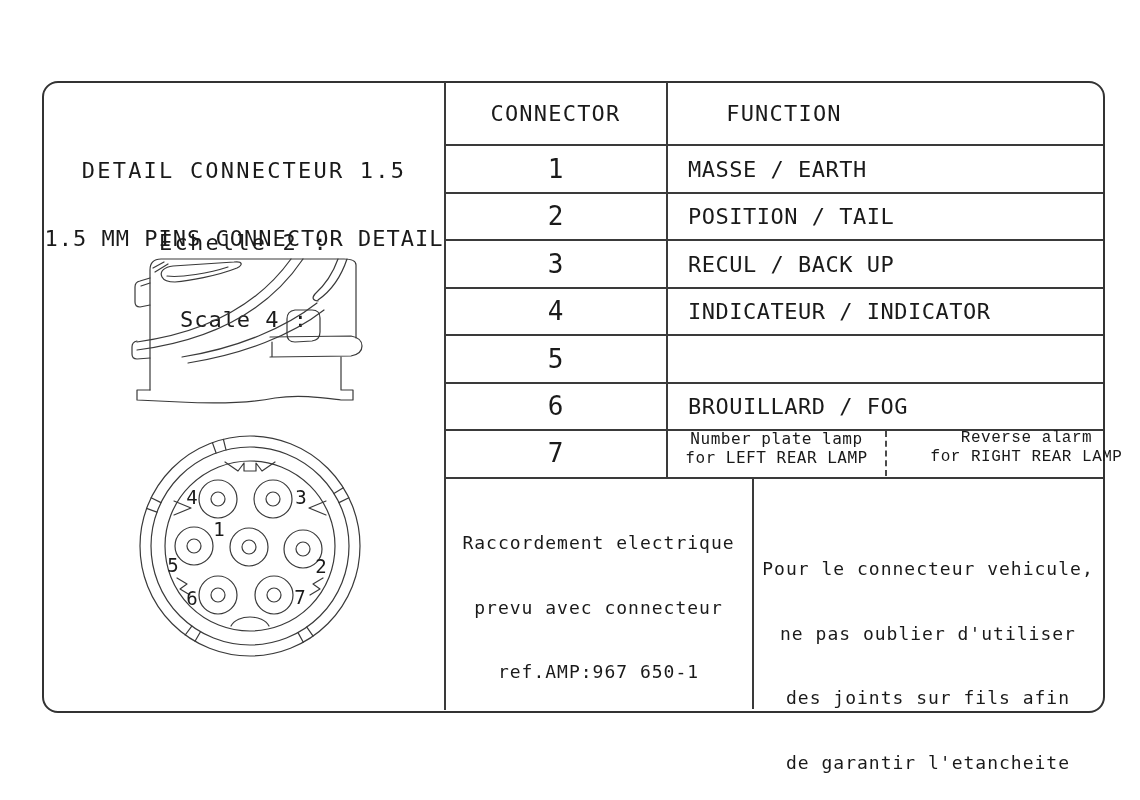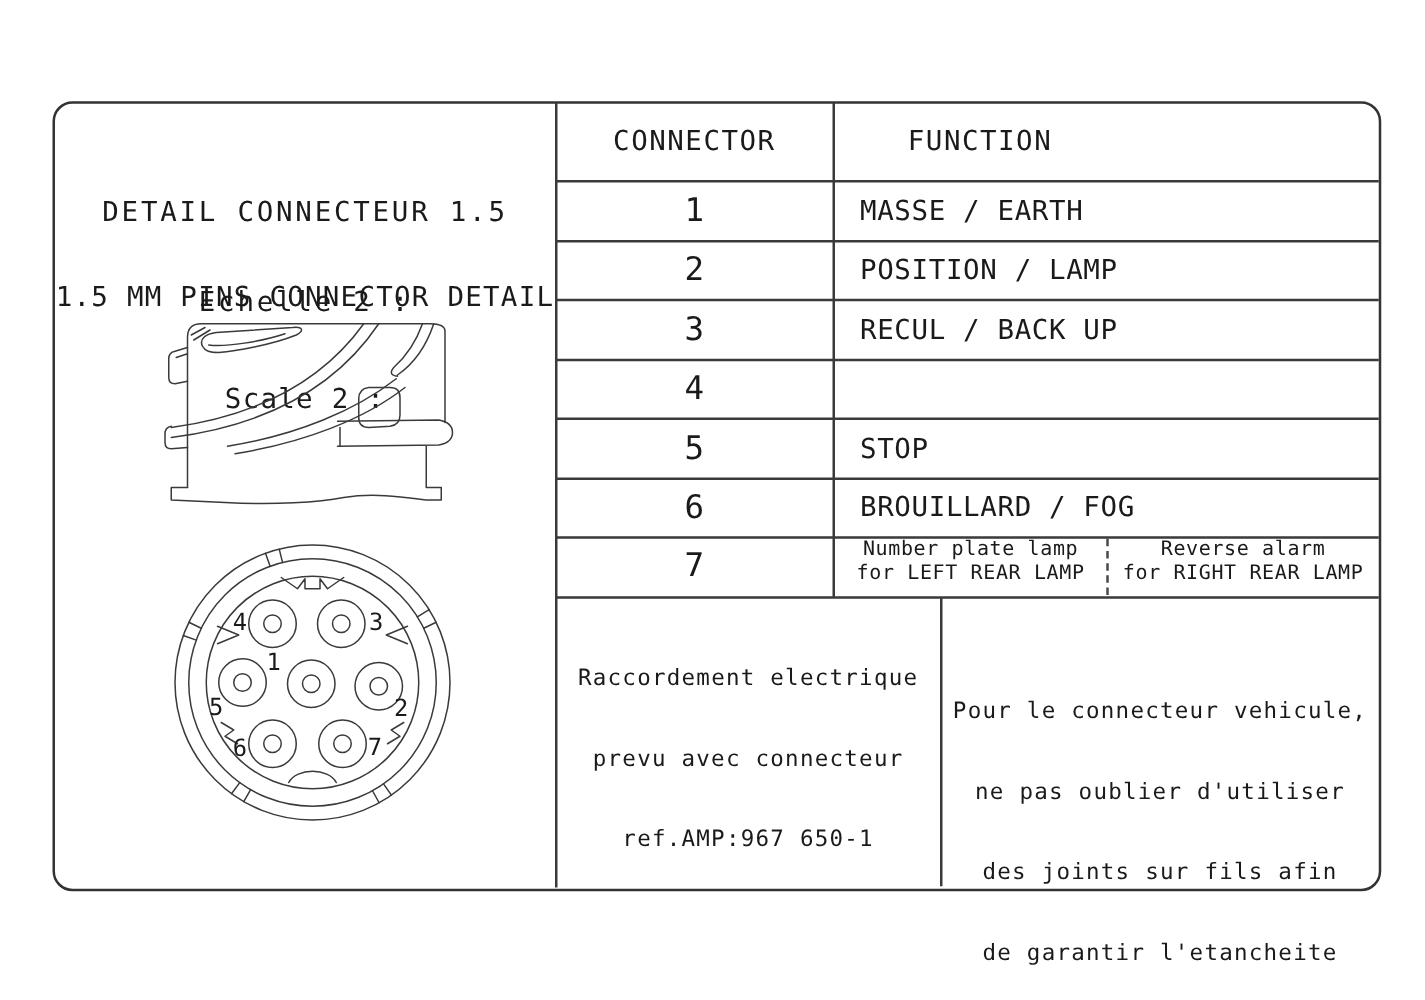--- a/index.html
+++ b/index.html
@@ -51,21 +51,21 @@
   <div class="hline" style="left:445px;top:477px;width:658px;"></div>
   <div class="dashedline" style="left:885px;top:431px;height:45px;"></div>
   <div class="vline" style="left:752px;top:478px;height:231px;"></div>
 
   <div class="abs title-fr">
     <div>DETAIL CONNECTEUR 1.5</div>
     <div>Echelle 2 :</div>
   </div>
   <div class="abs title-en">
     <div>1.5 MM PINS CONNECTOR DETAIL</div>
-    <div>Scale 2 :</div>
+    <div>Scale 4 :</div>
   </div>
 
   <svg style="left:120px;top:250px;" width="250" height="160" viewBox="0 0 250 160">
     <path d="M 30,140 L 30,20 Q 30,9 41,9 L 224,9 Q 236,9 236,15 L 236,88"></path>
     <path d="M 30,140 L 17,140 L 17,150 L 60,152 C 100,154 135,152 155,148 C 180,144 205,148 221,150 L 233,150 L 233,140 L 221,140 L 221,107"></path>
     <path d="M 33,18 L 44,12 M 35,22 L 48,14"></path>
     <path d="M 30,28 L 20,31 Q 15,32 15,37 L 15,52 Q 15,57 20,57 L 30,55 M 30,33 L 21,36"></path>
     <path d="M 42,27 C 39,21 45,17 53,16 L 114,12 C 123,11 123,15 117,18 C 97,26 68,31 55,32 C 48,32 44,31 42,27 Z"></path>
     <path d="M 47,26 C 60,28 90,23 108,17"></path>
     <path d="M 171,9 C 140,52 90,82 17,92 M 183,9 C 150,58 95,90 17,100"></path>
@@ -122,35 +122,35 @@
     <text x="57" y="175">6</text>
     <text x="165" y="174">7</text>
   </svg>
 
   <div class="abs center-flex th" style="left:445px;top:83px;width:221px;height:61px;">CONNECTOR</div>
   <div class="abs center-flex th" style="left:667px;top:83px;width:234px;height:61px;">FUNCTION</div>
 
   <div class="abs center-flex num-cell" style="top:146px;">1</div>
   <div class="abs vcenter-flex func-cell" style="top:146px;">MASSE / EARTH</div>
   <div class="abs center-flex num-cell" style="top:193px;">2</div>
-  <div class="abs vcenter-flex func-cell" style="top:193px;">POSITION / LAMP</div>
+  <div class="abs vcenter-flex func-cell" style="top:193px;">POSITION / TAIL</div>
   <div class="abs center-flex num-cell" style="top:241px;">3</div>
   <div class="abs vcenter-flex func-cell" style="top:241px;">RECUL / BACK UP</div>
   <div class="abs center-flex num-cell" style="top:288px;">4</div>
+  <div class="abs vcenter-flex func-cell" style="top:288px;">INDICATEUR / INDICATOR</div>
   <div class="abs center-flex num-cell" style="top:336px;">5</div>
-  <div class="abs vcenter-flex func-cell" style="top:336px;">STOP</div>
   <div class="abs center-flex num-cell" style="top:383px;">6</div>
   <div class="abs vcenter-flex func-cell" style="top:383px;">BROUILLARD / FOG</div>
 
   <div class="abs center-flex num-cell" style="top:430px;">7</div>
   <div class="abs center-flex row7-cell" style="left:668px;">
     <div>Number plate lamp</div>
     <div>for LEFT REAR LAMP</div>
   </div>
-  <div class="abs center-flex row7-cell" style="left:886px;">
+  <div class="abs center-flex row7-cell" style="left:918px;font-family:Liberation Mono, monospace;">
     <div>Reverse alarm</div>
     <div>for RIGHT REAR LAMP</div>
   </div>
 
   <div class="abs notes" style="left:445px;top:478px;width:307px;height:231px;padding-top:11px;">
     <div>Raccordement electrique</div>
     <div>prevu avec connecteur</div>
     <div>ref.AMP:967 650-1</div>
     
     

